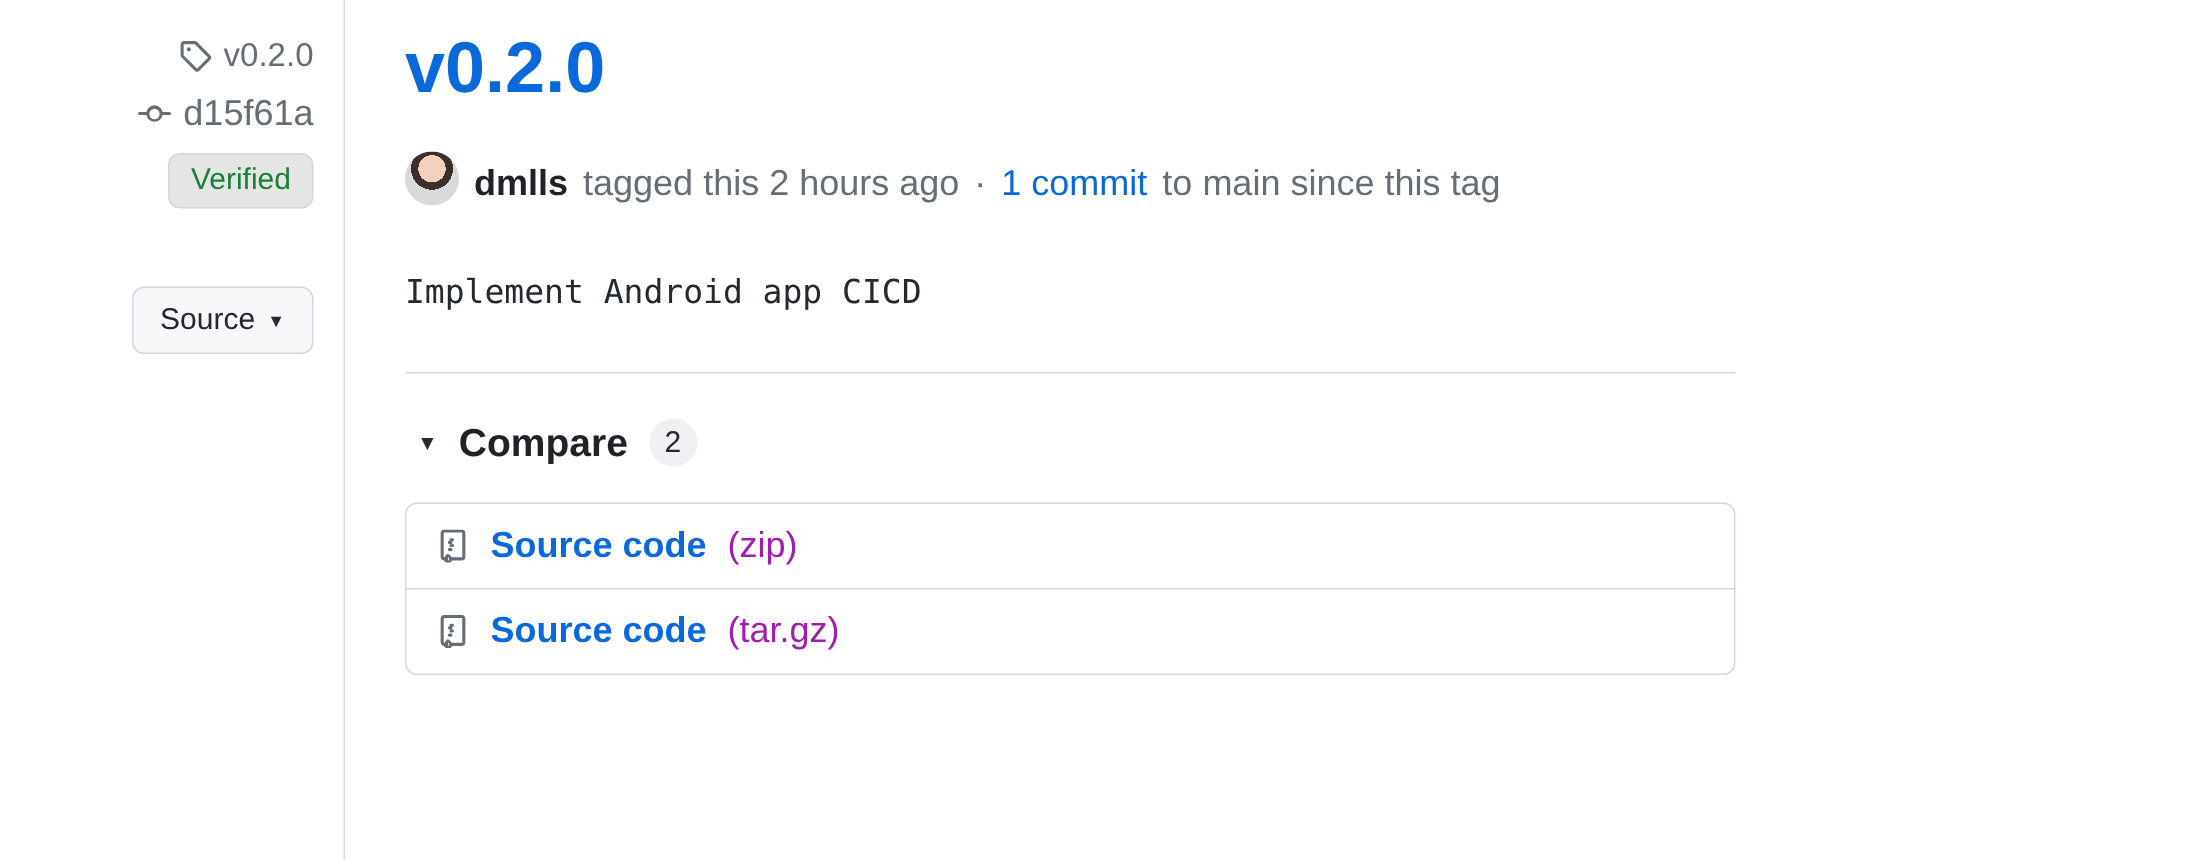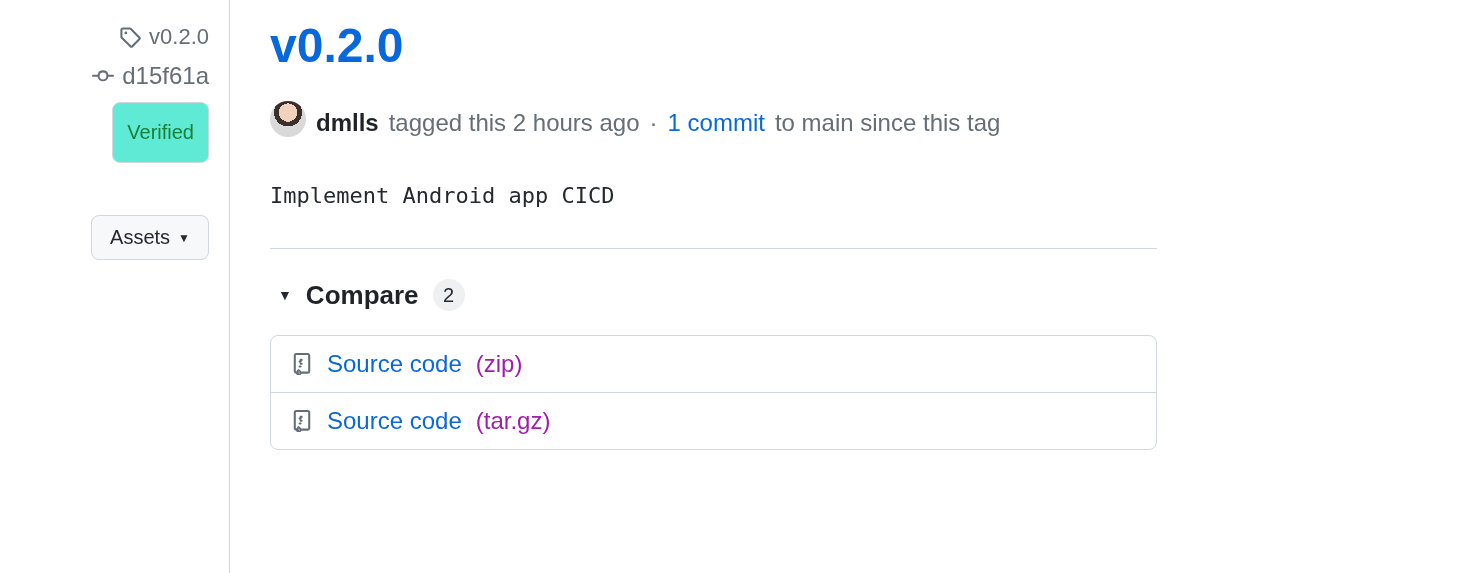--- a/index.html
+++ b/index.html
@@ -30,24 +30,24 @@
     justify-content: flex-end;
     gap: 8px;
     font-size: 22px;
     color: #656d76;
   }
   .side-row.mono { font-family: Liberation Sans, sans-serif; font-size: 24px; }
   .side-row .icon { display: inline-flex; color: #656d76; }
   .verified-badge {
     border: 1px solid #d0d7de;
     border-radius: 8px;
-    padding: 18px 14px;
+    padding: 6px 14px;
     color: #1a7f37;
     font-size: 20px;
-    background: #5eead4;
+    background: #e5e5e5;
   }
   .compare-btn {
     margin-top: 40px;
     border: 1px solid #d0d7de;
     border-radius: 8px;
     padding: 10px 18px;
     background: #f6f8fa;
     color: #24292f;
     font-size: 20px;
     display: flex;
@@ -128,21 +128,21 @@
     display: flex;
     align-items: center;
     gap: 14px;
     padding: 14px 20px;
     font-size: 24px;
     border-bottom: 1px solid #d0d7de;
     cursor: pointer;
   }
   .asset-row:last-child { border-bottom: none; }
   .asset-row .file-icon { color: #656d76; display: inline-flex; }
-  .asset-name { color: #0969da; font-weight: 400; }
+  .asset-name { color: #0969da; font-weight: 700; }
   .asset-ext { color: #a21caf; font-weight: 400; }
   svg { display: block; }
 </style>
 </head>
 <body>
 
 <div class="container">
   <div class="sidebar">
     <div class="side-row">
       <span class="icon">
@@ -157,21 +157,21 @@
         <svg width="22" height="22" viewBox="0 0 16 16" fill="currentColor">
             <path d="M11.93 8.5a4.002 4.002 0 0 1-7.86 0H.75a.75.75 0 0 1 0-1.5h3.32a4.002 4.002 0 0 1 7.86 0h3.32a.75.75 0 0 1 0 1.5ZM10.5 8a2.5 2.5 0 1 0-5 0 2.5 2.5 0 0 0 5 0Z"></path>
           </svg>
       </span>
       <span>d15f61a</span>
     </div>
     <div class="verified-badge">
       <span>Verified</span>
     </div>
     <button class="compare-btn">
-      <span>Assets</span>
+      <span>Source</span>
       <span class="caret">▼</span>
     </button>
   </div>
 
   <div class="main">
     <h1 class="title">v0.2.0</h1>
 
     <div class="meta-row">
       <span class="avatar"></span>
       <span class="author">dmlls</span>

